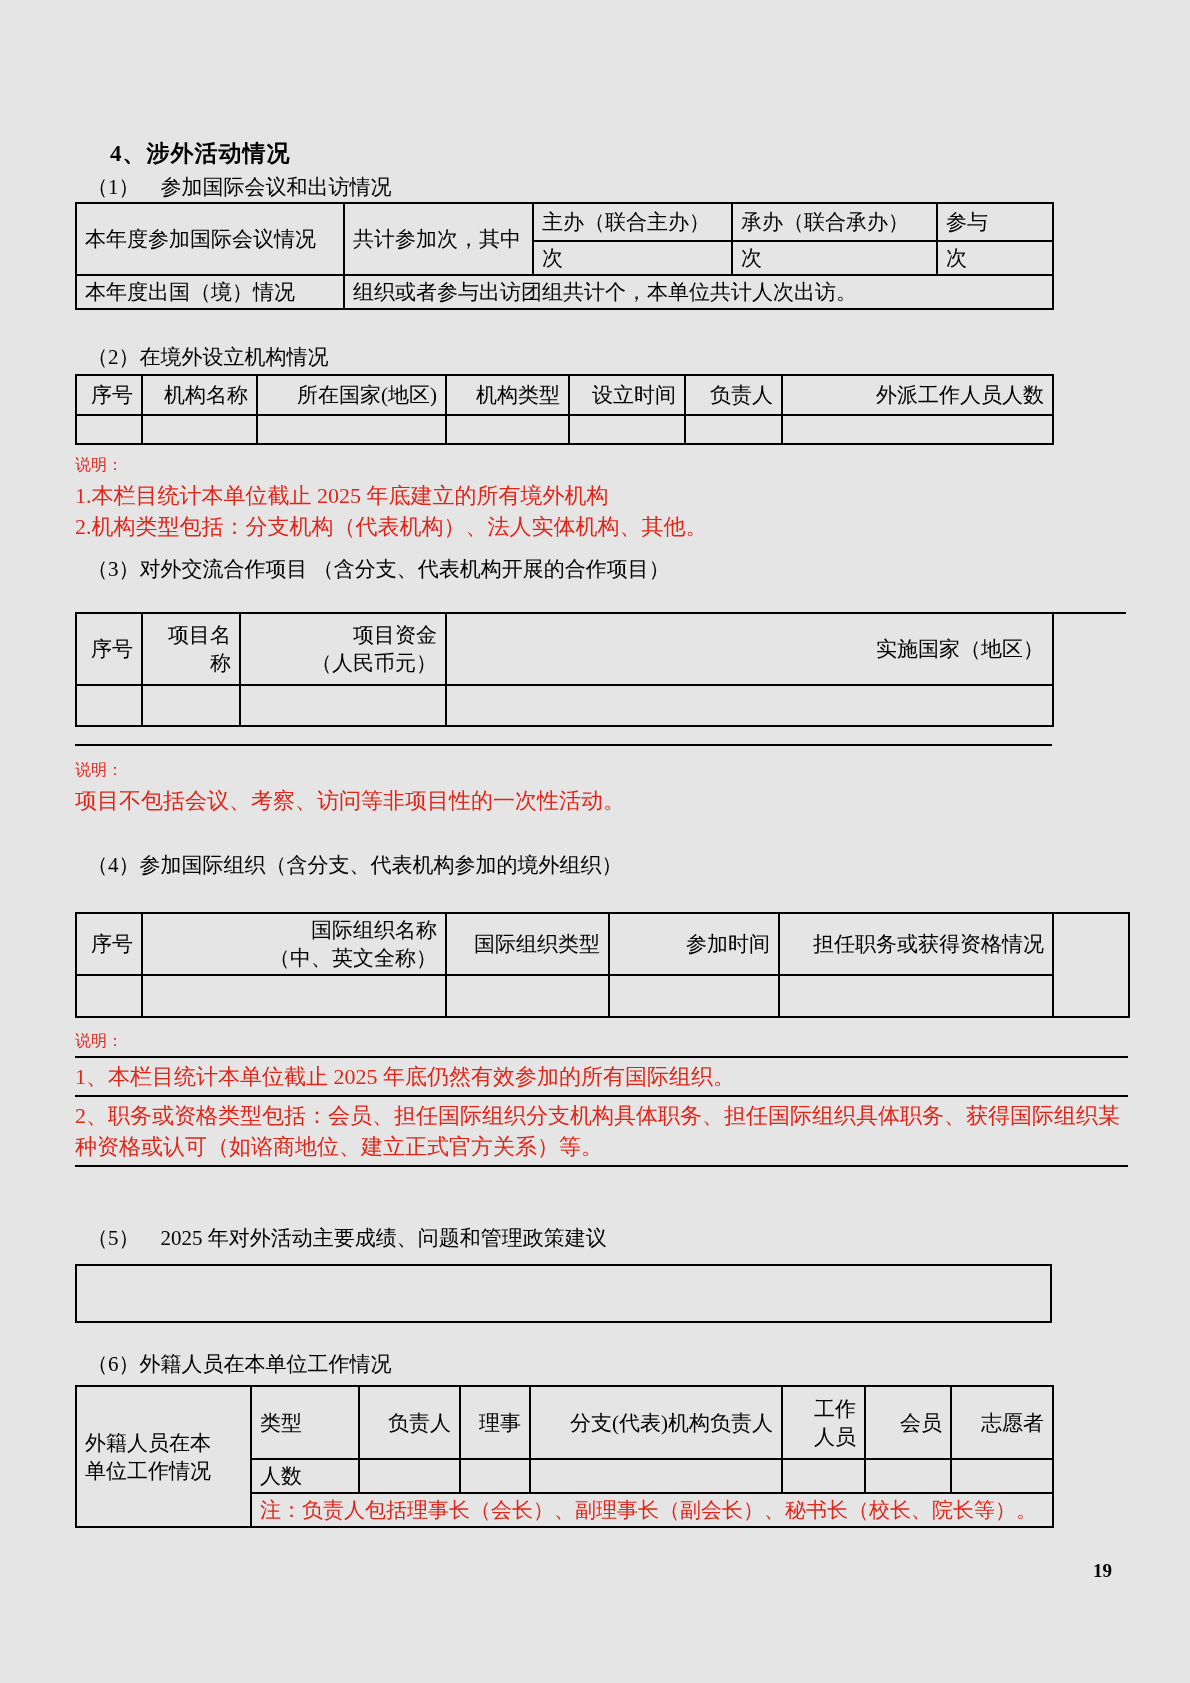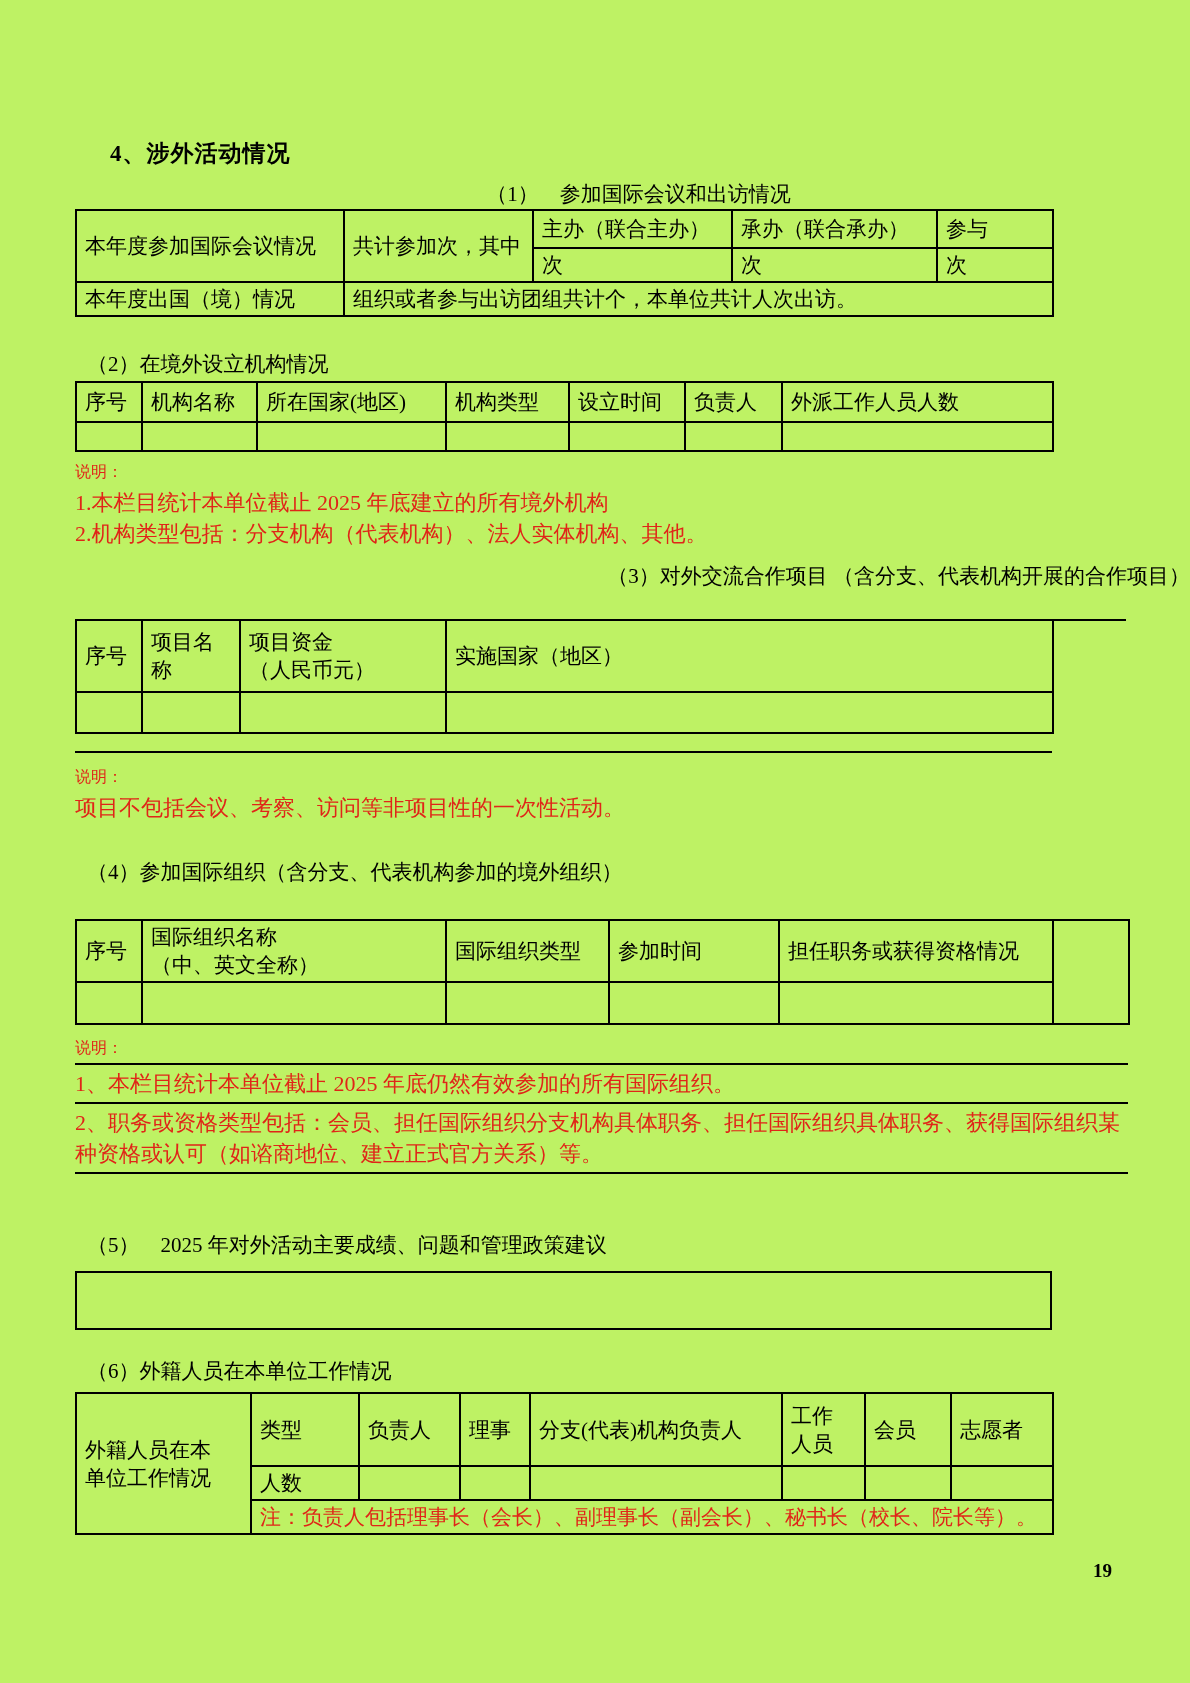--- a/index.html
+++ b/index.html
@@ -1,21 +1,21 @@
 <!DOCTYPE html>
 <html><head>
 <meta charset="utf-8">
 <style>
   * { margin:0; padding:0; box-sizing:border-box; }
   html,body { background:#888; }
   .page {
     position:relative;
     width:1190px; height:1683px;
     margin:0 auto;
-    background:#bef264;
+    background:#e5e5e5;
     font-family:"Liberation Serif","DejaVu Serif",serif;
     color:#000;
     overflow:hidden;
   }
   .content { padding-left:75px; }
   .doc-title {
     margin:138px 0 0 35px;
     font-size:23px; font-weight:bold;
     letter-spacing:1px;
   }
@@ -25,21 +25,21 @@
     line-height:26px;
   }
   table { border-collapse:collapse; table-layout:fixed; }
   td {
     border:2px solid #000;
     font-size:21px;
     padding:2px 8px;
     vertical-align:middle;
     overflow:hidden;
   }
-  .center { text-align:left; }
+  .center { text-align:right; }
   .red { color:#e02518; }
   .note-title { font-size:16px; line-height:31px; }
   .note-line { font-size:22px; line-height:31px; }
   .rule { height:2px; background:#000; }
   
   .t1 { width:977px; margin-top:2px; }
   .t2 { width:977px; margin-top:4px; }
   .t3 { width:1050px; margin-top:30px; }
   .t4 { width:1053px; margin-top:34px; }
   .t6 { width:977px; margin-top:8px; }
@@ -57,21 +57,21 @@
   }
 </style>
 </head>
 <body>
 
 <div class="page">
   <div class="content">
 
     <div class="doc-title">4、涉外活动情况</div>
 
-    <div class="sec-heading" style="margin-top:12px;text-align:center;">（1）　参加国际会议和出访情况</div>
+    <div class="sec-heading" style="margin-top:5px;">（1）　参加国际会议和出访情况</div>
     <table class="t1">
       <colgroup>
         <col style="width:268px">
           <col style="width:189px">
           <col style="width:199px">
           <col style="width:205px">
           <col style="width:116px">
       </colgroup>
       <tbody>
           <tr style="height:38px">
@@ -124,21 +124,21 @@
         <td></td>
       </tr>
     </tbody>
       </table>
     <div style="margin-top:4px;">
       <div class="red note-title">说明：</div>
       <div class="red note-line">1.本栏目统计本单位截止 2025 年底建立的所有境外机构</div>
       <div class="red note-line">2.机构类型包括：分支机构（代表机构）、法人实体机构、其他。</div>
     </div>
 
-    <div class="sec-heading" style="margin-top:14px;text-align:right;">（3）对外交流合作项目 （含分支、代表机构开展的合作项目）</div>
+    <div class="sec-heading" style="margin-top:14px;">（3）对外交流合作项目 （含分支、代表机构开展的合作项目）</div>
     <table class="t3">
       <colgroup>
         <col style="width:66px">
           <col style="width:98px">
           <col style="width:206px">
           <col style="width:607px">
           <col style="width:73px">
       </colgroup>
       <tbody>
           <tr style="height:72px">

